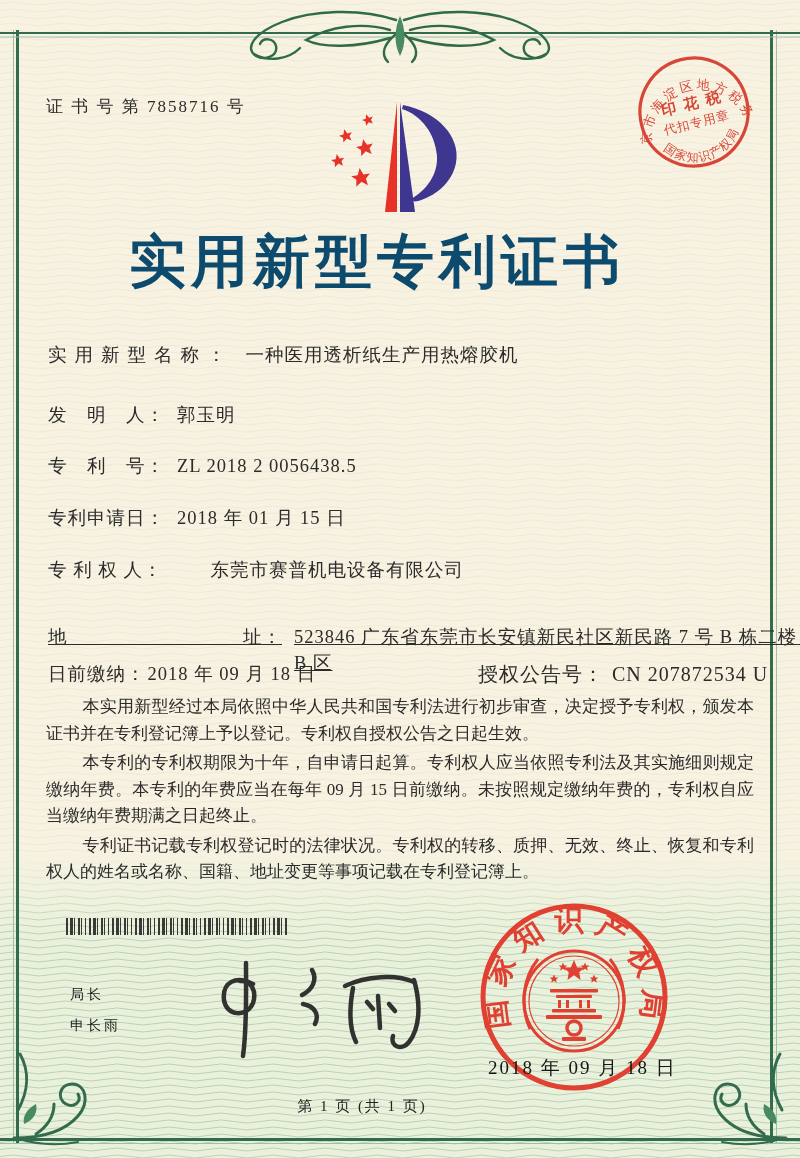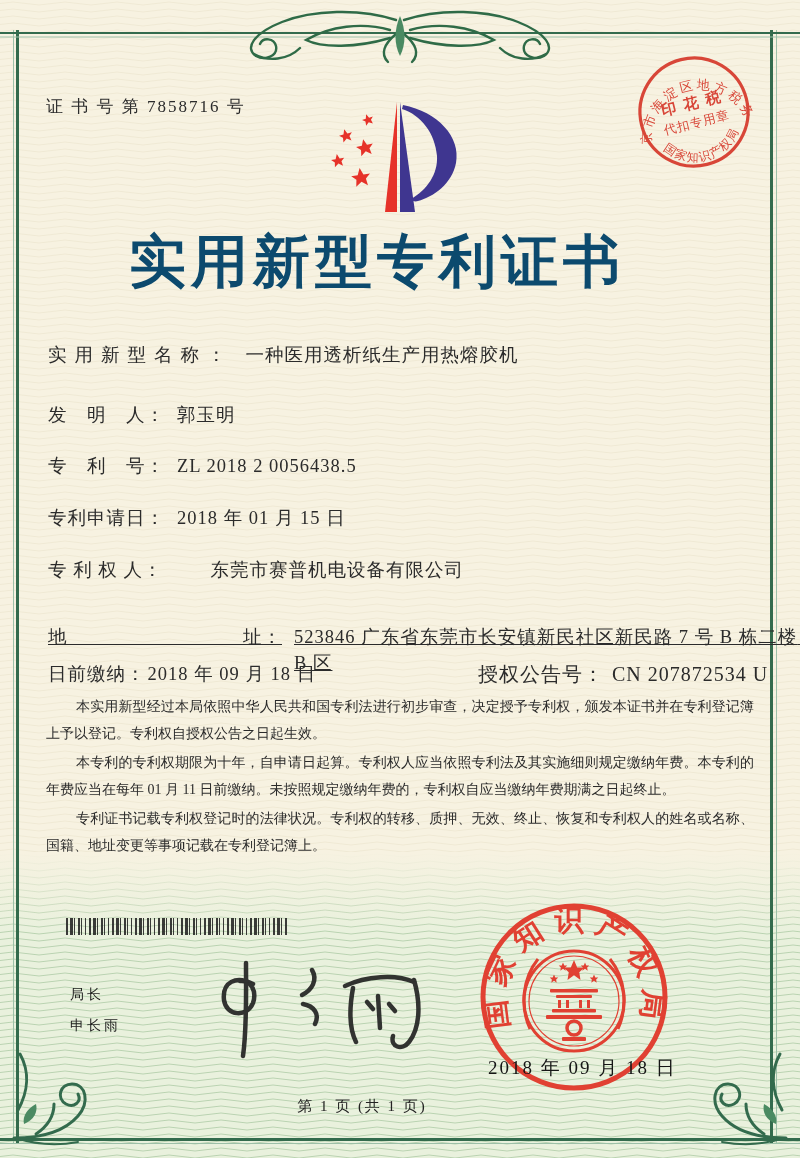--- a/index.html
+++ b/index.html
@@ -21,21 +21,21 @@
   .row{position:absolute; left:48px; display:flex; align-items:flex-start;
        font-size:18.5px; letter-spacing:1px; z-index:2; line-height:26px;}
   .row .val{margin-left:12px; white-space:pre-wrap;}
   .r1{top:342px;} .r1 .lab{letter-spacing:8px;}
   .r2{top:402px;} .r3{top:453px;align-items:center;} .r4{top:505px;text-align:center;} .r5{top:557px;gap:36px;}
   .r6{top:624px;text-decoration:underline;} .r6 .val{width:505px;}
   .r7{top:661px;}
   .grant-right{position:absolute; left:478px; top:661px; font-size:20px;
        letter-spacing:1px; z-index:2; line-height:26px;}
   .paras{left:46px; width:708px; top:694px; z-index:2;}
-  .paras p{margin:0 0 3px 0; font-size:14px; line-height:26.5px;
+  .paras p{margin:0 0 3px 0; font-size:17px; line-height:26.5px;
        text-align:justify; text-indent:2.15em;}
   .barcode{left:66px; top:918px; width:222px; height:17px; z-index:2; opacity:.88;
        background:repeating-linear-gradient(90deg,
          #222 0 2px, transparent 2px 4px, #222 4px 7px, transparent 7px 8px,
          #222 8px 9px, transparent 9px 12px, #222 12px 14px, transparent 14px 15px,
          #222 15px 16px, transparent 16px 19px, #222 19px 20px, transparent 20px 23px);}
   .signer{left:70px; top:986px; font-size:14px; letter-spacing:3px; z-index:2; color:#1d1d1d;}
   .signer div{margin-bottom:13px;}
   .sealdate{left:488px; top:1055px; font-size:19px; letter-spacing:2px;
        color:#161616; z-index:4;}
@@ -181,21 +181,21 @@
     <span class="lab">日前缴纳：</span>
     <span class="val" style="margin-left:2px">2018 年 09 月 18 日</span>
   </div>
   <div class="grant-right">
     <span class="lab">授权公告号：</span>
     <span class="val" style="margin-left:2px">CN 207872534 U</span>
   </div>
 
   <div class="abs paras">
     <p>本实用新型经过本局依照中华人民共和国专利法进行初步审查，决定授予专利权，颁发本证书并在专利登记簿上予以登记。专利权自授权公告之日起生效。</p>
-    <p>本专利的专利权期限为十年，自申请日起算。专利权人应当依照专利法及其实施细则规定缴纳年费。本专利的年费应当在每年 01 月 11 日前缴纳。未按照规定缴纳年费的，专利权自应当缴纳年费期满之日起终止。</p>
+    <p>本专利的专利权期限为十年，自申请日起算。专利权人应当依照专利法及其实施细则规定缴纳年费。本专利的年费应当在每年 09 月 15 日前缴纳。未按照规定缴纳年费的，专利权自应当缴纳年费期满之日起终止。</p>
     <p>专利证书记载专利权登记时的法律状况。专利权的转移、质押、无效、终止、恢复和专利权人的姓名或名称、国籍、地址变更等事项记载在专利登记簿上。</p>
   </div>
 
   <div class="abs barcode"></div>
 
   <div class="abs signer">
     <div>局长</div>
     <div>申长雨</div>
   </div>
 

